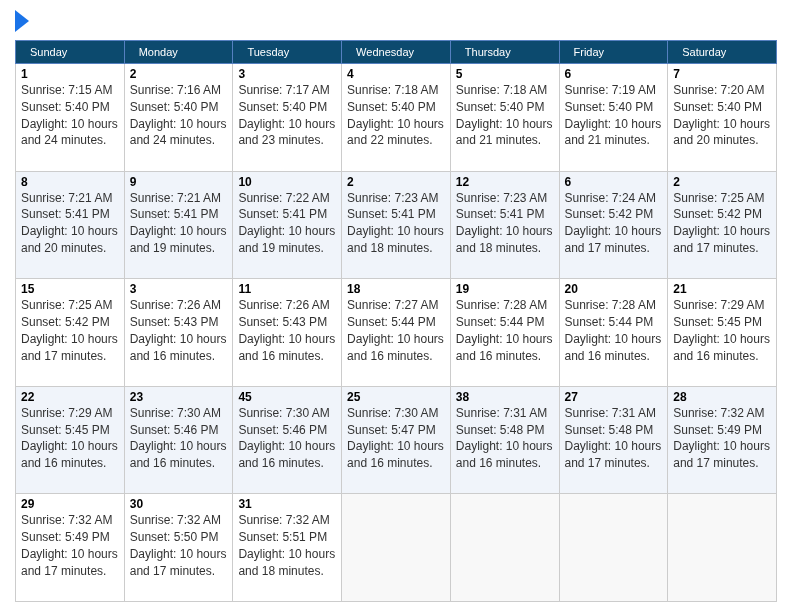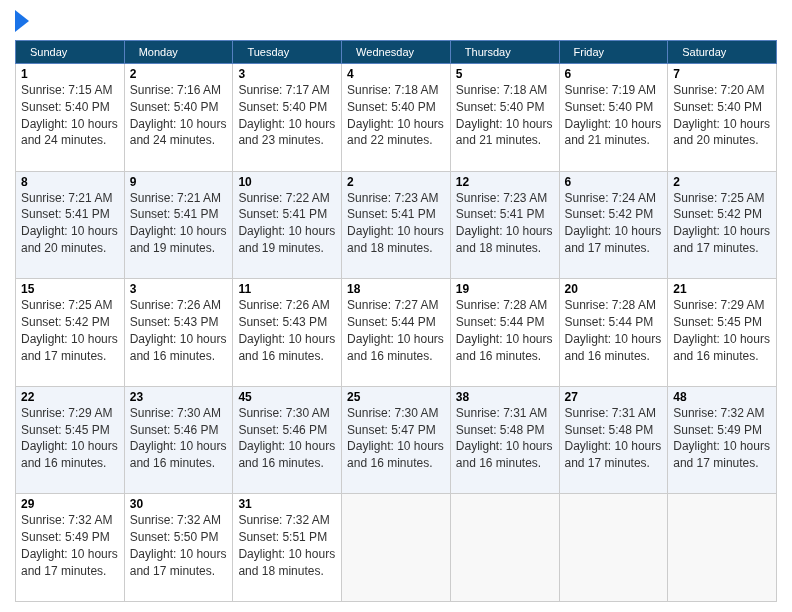--- a/index.html
+++ b/index.html
@@ -368,21 +368,21 @@
           <td>
           <span class="day-num">27</span>
           <div class="day-info">
             Sunrise: 7:31 AM<br>
             Sunset: 5:48 PM<br>
             Daylight: 10 hours<br>
             and 17 minutes.
           </div>
         </td>
           <td>
-          <span class="day-num">48</span>
+          <span class="day-num">28</span>
           <div class="day-info">
             Sunrise: 7:32 AM<br>
             Sunset: 5:49 PM<br>
             Daylight: 10 hours<br>
             and 17 minutes.
           </div>
         </td>
         </tr>
         <tr>
           <td>

